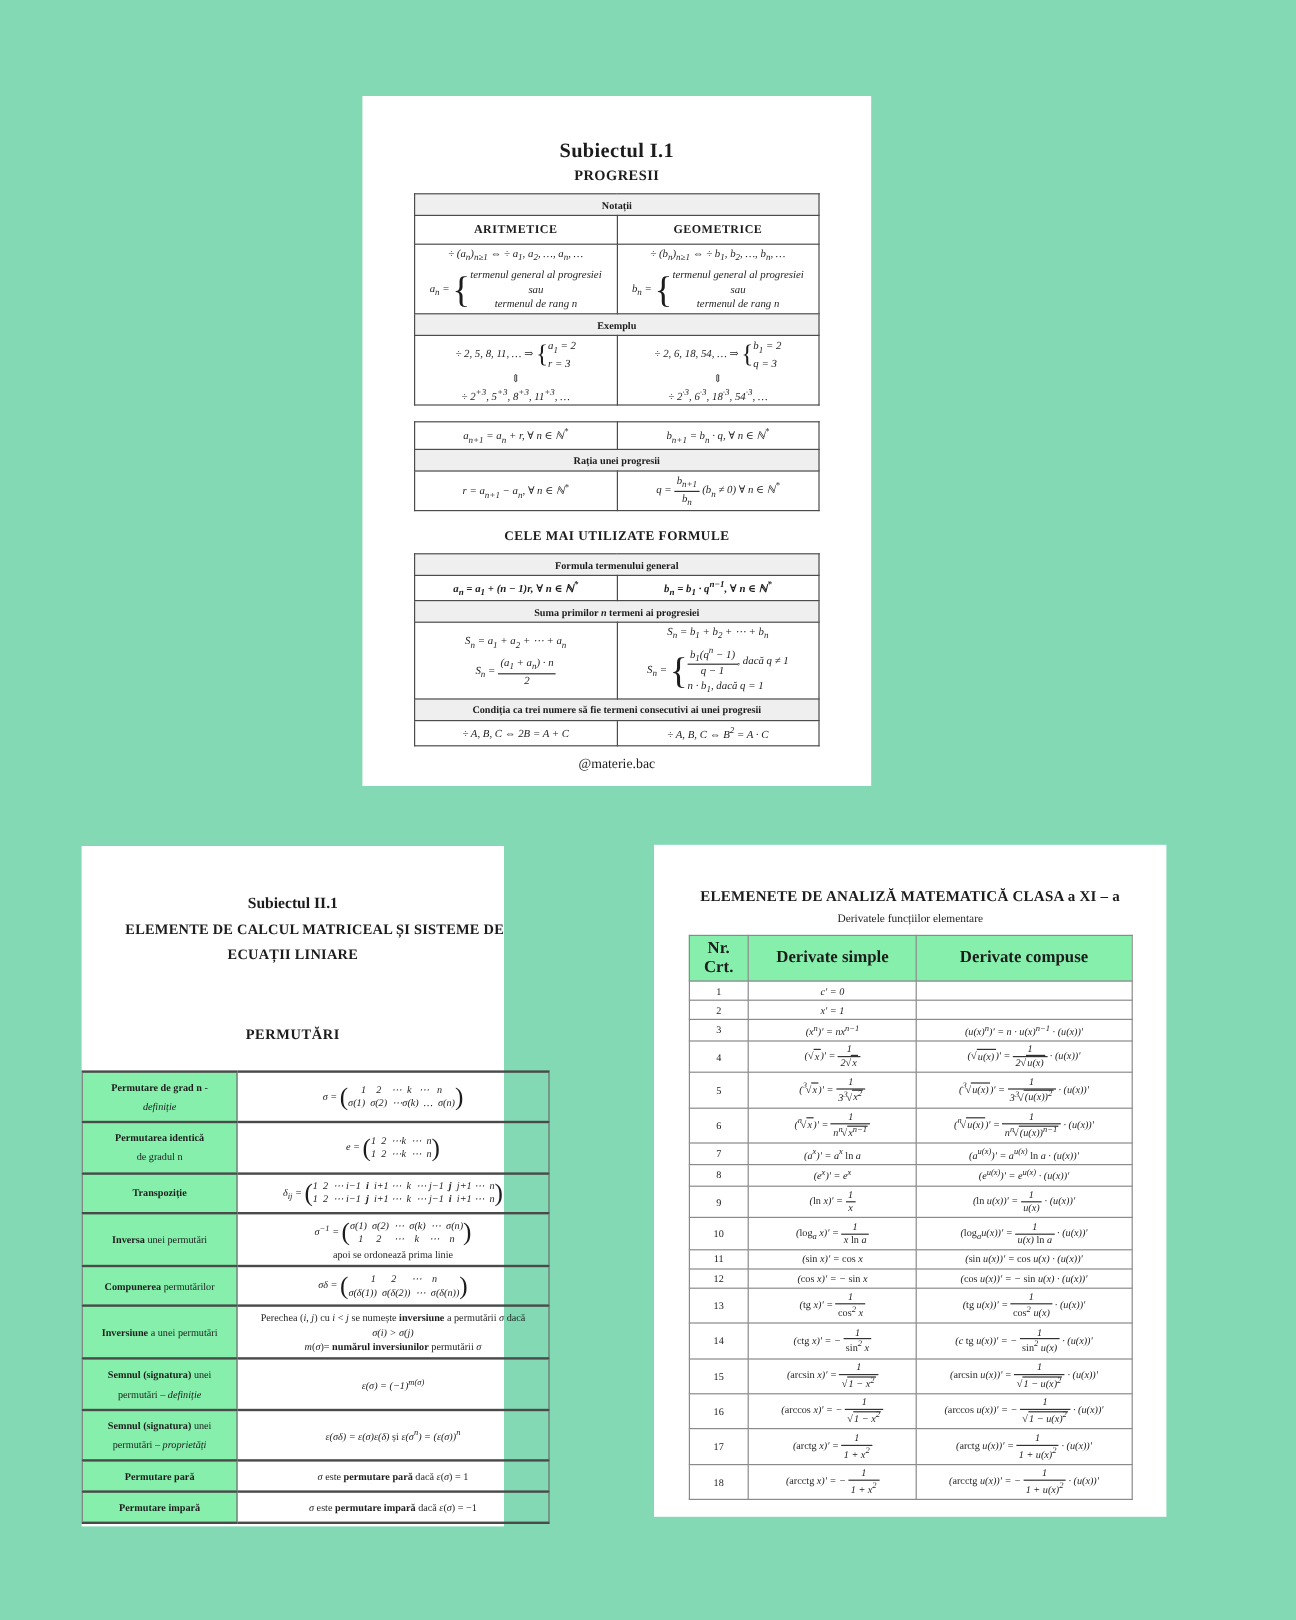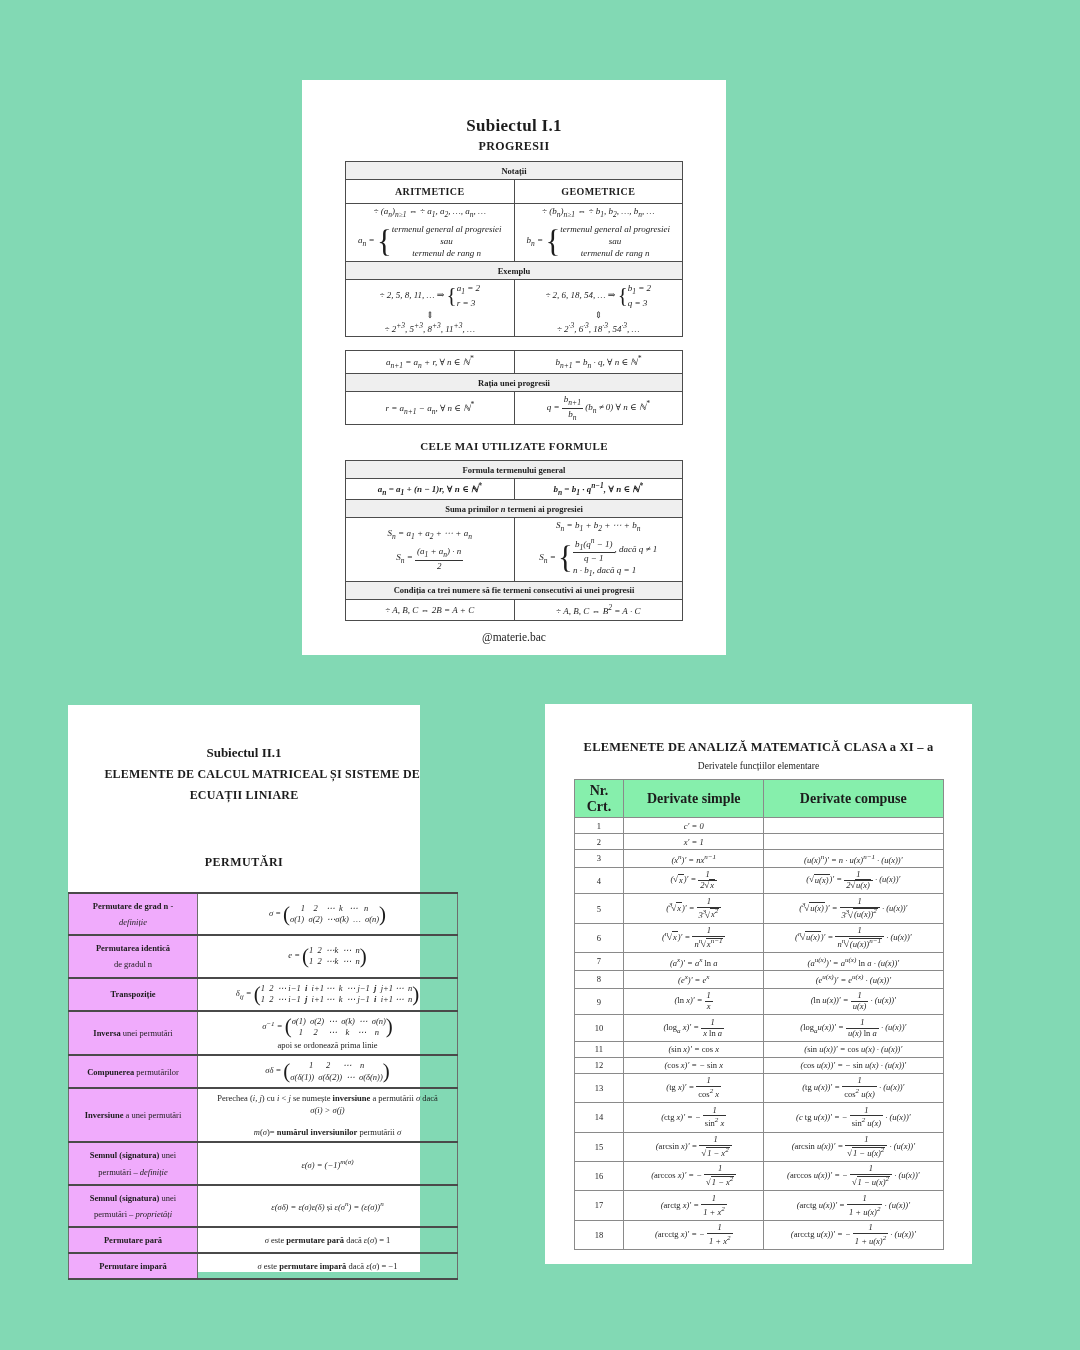--- a/index.html
+++ b/index.html
@@ -46,21 +46,21 @@
 
   .pl-title{font-weight:bold;font-size:13px;margin-top:40px;}
   .pl-sub{font-weight:bold;font-size:12px;margin-top:6px;letter-spacing:.2px;text-align:right;}
   .pl-sub2{font-weight:bold;font-size:12px;margin-top:6px;letter-spacing:.2px;}
   .pl-section{font-weight:bold;font-size:12px;margin-top:52px;letter-spacing:.5px;}
 
   .t-perm{width:390px;font-size:8.5px;margin-top:22px;border:1px solid #6d6d6d;}
   .t-perm td{border-left:1px solid #6d6d6d;border-right:1px solid #6d6d6d;
              border-top:2.5px solid #4a4a4a;border-bottom:2.5px solid #4a4a4a;
              padding:4px 5px;vertical-align:middle;}
-  .t-perm .plabel{background:#f0abfc;width:118px;text-align:center;line-height:1.9;font-size:8.5px;}
+  .t-perm .plabel{background:#86efac;width:118px;text-align:center;line-height:1.9;font-size:8.5px;}
   .t-perm .pformula{text-align:center;}
 
   .pr-title{font-weight:bold;font-size:12.5px;margin-top:36px;letter-spacing:.2px;}
   .pr-sub{font-weight:normal;font-size:9.5px;margin-top:6px;}
   .t-der{width:370px;font-size:8.5px;margin-top:8px;border:1.5px solid #6d6d6d;}
   .t-der td,.t-der th{border:1px solid #8a8a8a;padding:2.5px 3px;text-align:center;vertical-align:middle;}
   .t-der th{background:#86efac;font-size:14px;height:15px;}
   .t-der .nr{width:44px;}
   .t-der .simple{width:138px;}
   .t-der .compuse{width:180px;}
@@ -223,21 +223,21 @@
           <td class="pformula math">σδ = <span class="bp bp2">(</span><span class="st">
               <span>1&nbsp;&nbsp;&nbsp;&nbsp;&nbsp;&nbsp;2&nbsp;&nbsp;&nbsp;&nbsp;&nbsp;&nbsp;⋯&nbsp;&nbsp;&nbsp;&nbsp;n</span>
               <span>σ(δ(1))&nbsp;&nbsp;σ(δ(2))&nbsp;&nbsp;⋯&nbsp;&nbsp;σ(δ(n))</span>
             </span><span class="bp bp2">)</span></td>
         </tr>
         <tr>
           <td class="plabel"><b>Inversiune</b> a unei permutări</td>
           <td class="pformula math">
             <div class="up">Perechea (<i>i</i>, <i>j</i>) cu <i>i</i> &lt; <i>j</i> se numește <b>inversiune</b> a permutării <i>σ</i> dacă</div>
             <div style="margin-top:2px">σ(i) &gt; σ(j)</div>
-            <div class="up" style="margin-top:12px"><i>m</i>(<i>σ</i>)= <b>numărul inversiunilor</b> permutării <i>σ</i></div>
+            <div class="up" style="margin-top:2px"><i>m</i>(<i>σ</i>)= <b>numărul inversiunilor</b> permutării <i>σ</i></div>
           </td>
         </tr>
         <tr>
           <td class="plabel"><b>Semnul (signatura)</b> unei<br>permutări – <i>definiție</i></td>
           <td class="pformula math">ε(σ) = (−1)<sup>m(σ)</sup></td>
         </tr>
         <tr>
           <td class="plabel"><b>Semnul (signatura)</b> unei<br>permutări – <i>proprietăți</i></td>
           <td class="pformula math">ε(σδ) = ε(σ)ε(δ) <span class="up">și</span> ε(σ<sup>n</sup>) = (ε(σ))<sup>n</sup></td>
         </tr>

